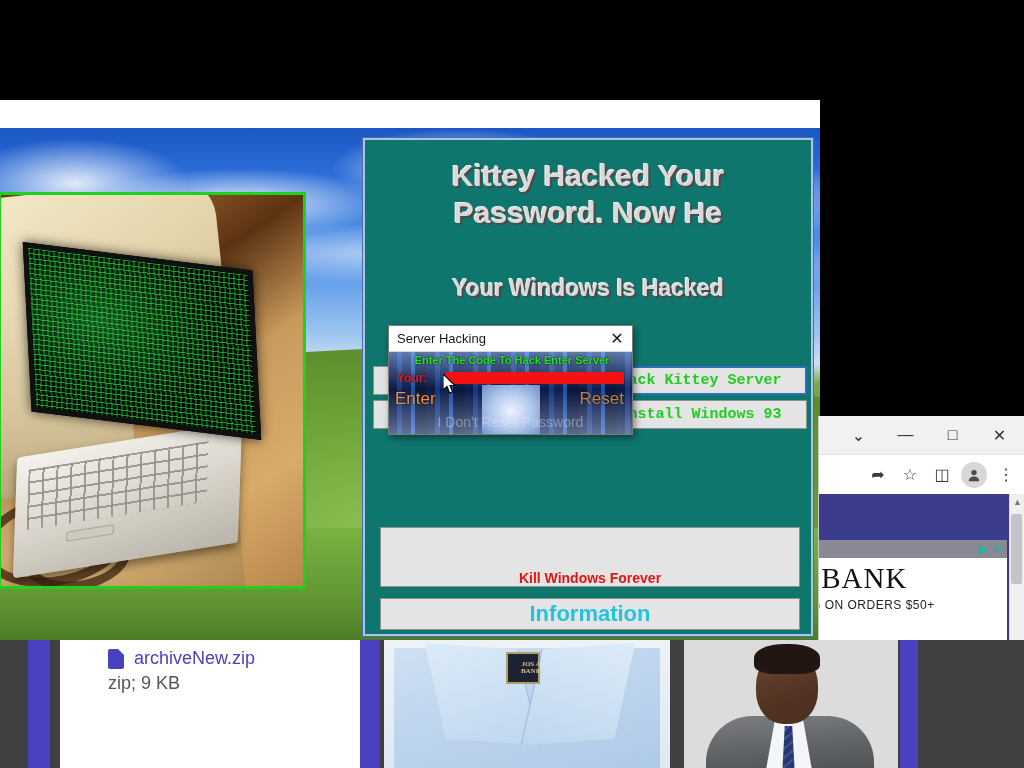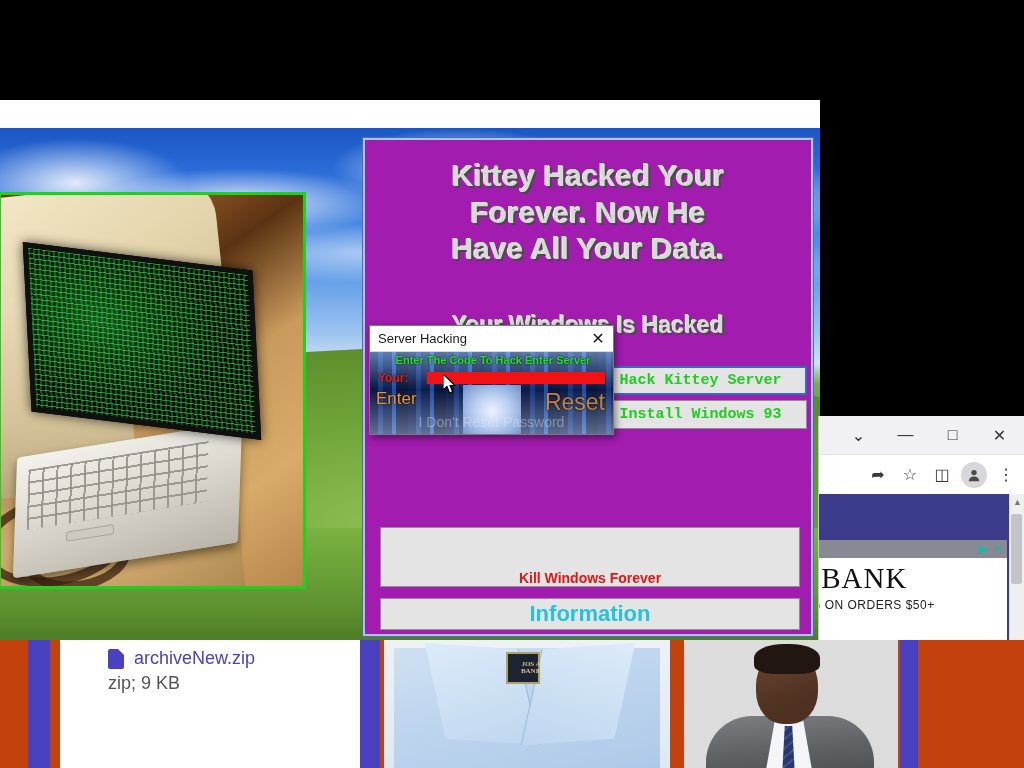--- a/index.html
+++ b/index.html
@@ -105,21 +105,21 @@
     background:
       repeating-linear-gradient(to bottom, rgba(40,255,70,.55) 0 1px, transparent 1px 5px),
       repeating-linear-gradient(to right, rgba(25,200,50,.40) 0 2px, transparent 2px 5px),
       radial-gradient(ellipse at 30% 40%, rgba(80,255,110,.30) 0%, transparent 60%),
       #020602;
   }
 
   
   .malware-win {
     position: absolute; left: 363px; top: 138px; width: 450px; height: 498px;
-    background: #a21caf; border: 2px solid #a8c4e8;
+    background: #0f766e; border: 2px solid #a8c4e8;
     box-shadow: 0 0 0 1px #4a6fa5;
   }
   .headline {
     margin: 18px 14px 0; text-align: center;
     font-size: 30px; font-weight: bold; line-height: 1.22;
     color: #d9d9d9;
     font-family: "Liberation Sans", sans-serif;
     text-shadow: 2px 2px 0 #4a4a4a, -1px -1px 0 #f2f2f2;
   }
   .subhead {
@@ -149,21 +149,21 @@
   .redbox div { color: #e21414; font-size: 14px; font-weight: bold; margin-top: 44px; }
   .infobox {
     position: absolute; left: 15px; top: 458px; width: 420px; height: 32px;
     background: #e4e4e4; border: 1px solid #8f8f8f;
     display: flex; align-items: center; justify-content: center;
   }
   .infobox span { color: #22c4dd; font-size: 22px; font-weight: bold; }
 
   
   .dialog {
-    position: absolute; left: 369px; top: 325px; width: 245px; height: 110px;
+    position: absolute; left: 388px; top: 325px; width: 245px; height: 110px;
     border: 1px solid #7a7a7a; background: #1d4ed8;
     box-shadow: 2px 3px 7px rgba(0,0,0,.45);
     overflow: hidden;
   }
   .dlg-title {
     height: 26px; background: #fff; border-bottom: 1px solid #d8d8d8;
     display: flex; align-items: center; padding-left: 8px;
   }
   .dlg-title span { font-size: 13px; color: #1a1a1a; }
   .dlg-close {
@@ -198,21 +198,21 @@
   .dlg-input {
     position: absolute; left: 57px; top: 20px; width: 178px; height: 12px;
     background: #f21212; border: none;
   }
   .dlg-enter {
     position: absolute; left: 6px; top: 37px;
     font-size: 17px; color: #f09030; text-shadow: 0 0 2px #000; cursor: pointer;
   }
   .dlg-reset {
     position: absolute; right: 8px; top: 37px;
-    font-size: 23px; color: #d08a44; text-shadow: 0 0 2px #000; cursor: pointer; opacity: .92;
+    font-size: 17px; color: #d08a44; text-shadow: 0 0 2px #000; cursor: pointer; opacity: .92;
   }
   .dlg-faded {
     position: absolute; left: 0; right: 0; top: 62px; text-align: center;
     font-size: 14px; color: rgba(235,240,255,.38);
   }
 
   
   .cursor { position: absolute; left: 443px; top: 374px; width: 16px; height: 22px; z-index: 60; }
 
   
@@ -241,21 +241,21 @@
   .ad-play { color: #17b8a8; font-size: 12px; }
   .ad-x { color: #17b8a8; font-size: 12px; cursor: pointer; }
   .br-ad-body { height: 102px; background: #fff; position: relative; }
   .ad-bank { position: absolute; left: -6px; top: 4px; font-family: "Liberation Serif", serif; font-size: 29px; color: #111; letter-spacing: 1px; }
   .ad-ship { position: absolute; left: -8px; top: 40px; font-size: 12px; color: #222; letter-spacing: .5px; }
   .br-scroll { position: absolute; right: 0; top: 0; width: 15px; height: 274px; background: #efefef; border-left: 1px solid #dcdcdc; }
   .br-thumb { position: absolute; right: 2px; top: 20px; width: 11px; height: 70px; background: #c4c4c8; border-radius: 2px; cursor: pointer; }
   .br-uparrow { position: absolute; right: 2px; top: 3px; font-size: 9px; color: #777; }
 
   
-  .results-strip { position: absolute; left: 0; top: 640px; width: 1024px; height: 128px; background: #c2410c; }
+  .results-strip { position: absolute; left: 0; top: 640px; width: 1024px; height: 128px; background: #404040; }
   .dl-panel {
     position: absolute; left: 60px; top: 0; width: 318px; height: 128px; background: #fff;
   }
   .dl-row { display: flex; align-items: center; gap: 10px; padding: 8px 0 0 48px; }
   .dl-fileicon { width: 16px; height: 20px; background: #4a41c0; border-radius: 2px 5px 2px 2px; position: relative; }
   .dl-fileicon::after { content:""; position:absolute; right:0; top:0; border-width:0 6px 6px 0; border-style:solid; border-color:transparent #fff transparent transparent; }
   .dl-name { font-size: 18px; color: #4a41c0; cursor: pointer; }
   .dl-meta { font-size: 18px; color: #555; padding: 4px 0 0 48px; }
   .purple-bar { position: absolute; left: 28px; top: 0; width: 22px; height: 128px; background: #4a41c0; }
   .purple-bar2 { position: absolute; left: 360px; top: 0; width: 20px; height: 128px; background: #4a41c0; }
@@ -346,22 +346,21 @@
       <div class="trackpad"></div>
     </div>
     <div class="laptop-screen">
       <div class="matrix"></div>
     </div>
   </div>
 
   <div class="malware-win">
     <div class="headline">
       <div>Kittey Hacked Your</div>
-      <div>Forever. Now He</div>
-      <div>Have All Your Data.</div>
+      <div>Password. Now He</div>
     </div>
     <div class="subhead">Your Windows Is Hacked</div>
 
     <div class="btn-grid">
       <div class="gbtn blue">Fake BSOD</div>
       <div class="gbtn green focus">Hack Kittey Server</div>
       <div class="gbtn green">Get Rid Of Kittey</div>
       <div class="gbtn green">Install Windows 93</div>
     </div>
 

